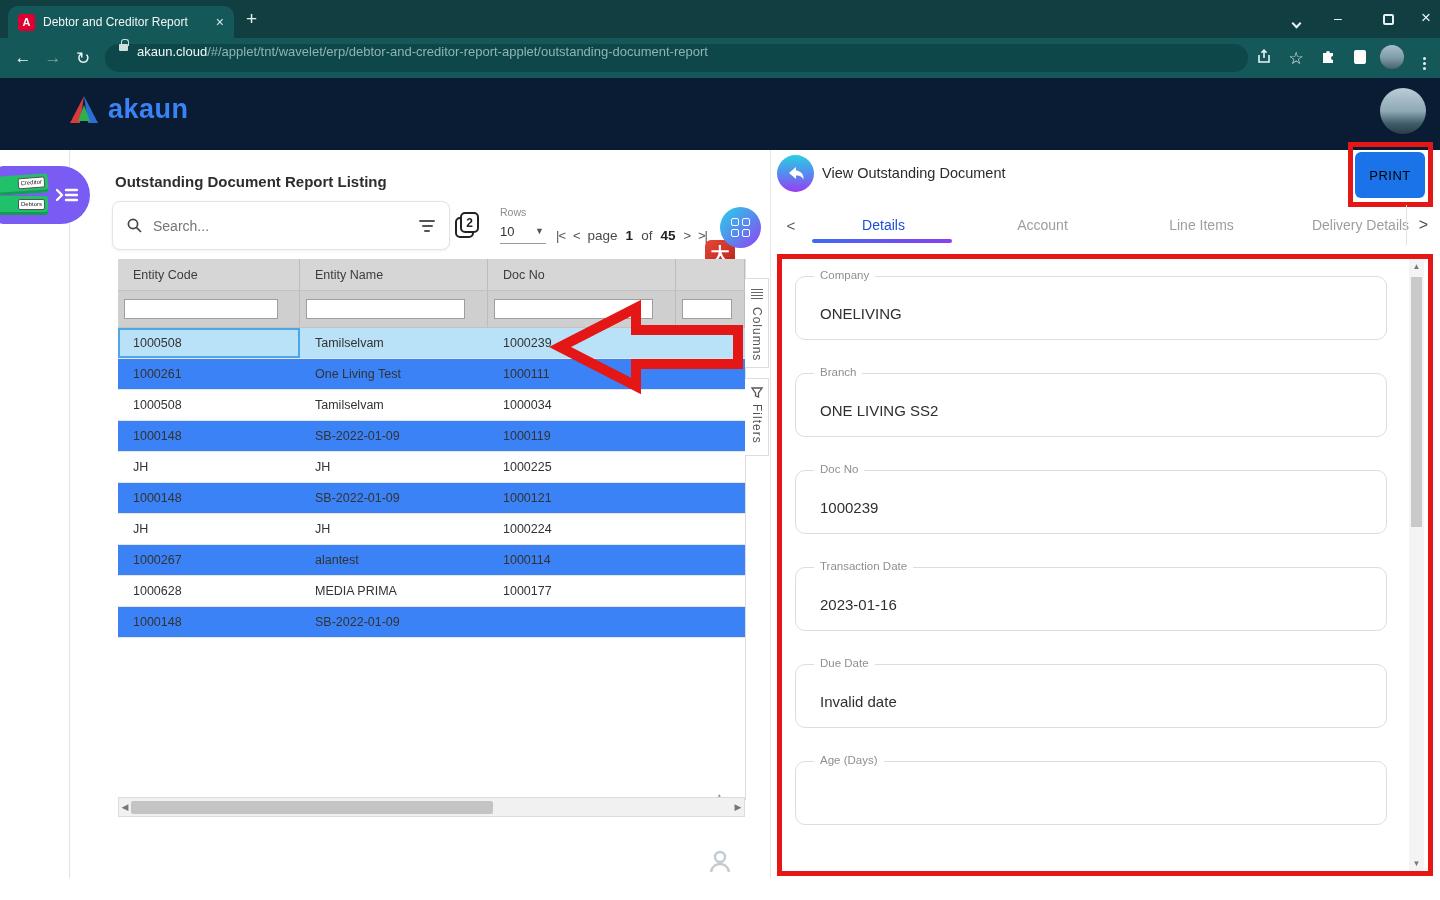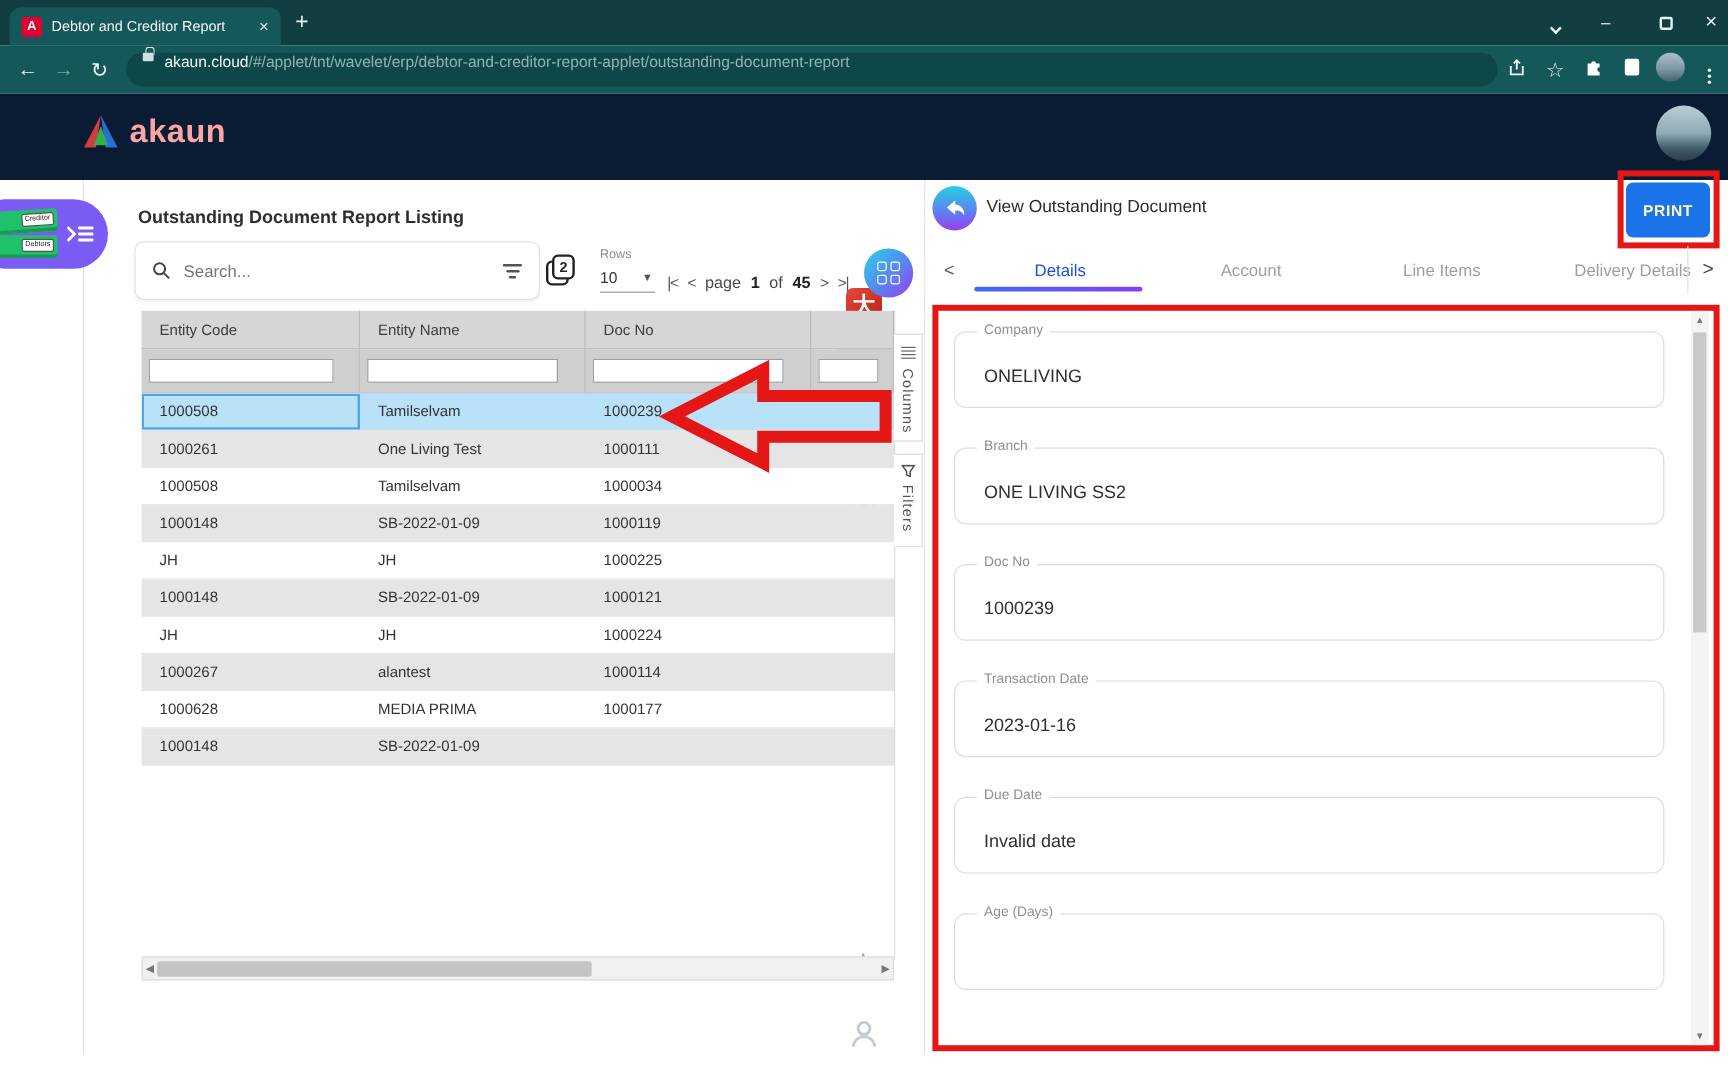--- a/index.html
+++ b/index.html
@@ -28,21 +28,21 @@
   .tb-right{position:absolute;right:0;top:0;height:40px;display:flex;align-items:center;gap:0;}
   .tb-ic{width:32px;text-align:center;color:#e8f2f2;font-size:15px;}
   .kebab{display:inline-flex;flex-direction:column;gap:2px;align-items:center;}
   .kebab i{width:3px;height:3px;background:#e8f2f2;border-radius:50%;}
   .side-sq{width:12px;height:14px;border:2px solid #fff;border-radius:2px;display:inline-block;background:#fff;}
   .avatar-sm{width:24px;height:24px;border-radius:50%;background:linear-gradient(180deg,#a8bfc9 0%,#7d9aa8 55%,#47616e 100%);display:inline-block;}
 
   
   .app-header{position:absolute;left:0;top:78px;width:1440px;height:72px;background:#0a1c33;}
   .logo{position:absolute;left:68px;top:16px;display:flex;align-items:center;}
-  .brand{color:#fca5a5;font-size:27px;font-weight:bold;letter-spacing:.5px;margin-left:8px;}
+  .brand{color:#3b82f6;font-size:27px;font-weight:bold;letter-spacing:.5px;margin-left:8px;}
   .avatar-lg{position:absolute;right:14px;top:10px;width:46px;height:46px;border-radius:50%;background:linear-gradient(180deg,#b9cdd6 0%,#8fa9b5 50%,#3f5a68 78%,#2a3f4a 100%);}
 
   
   .sidebar{position:absolute;left:0;top:150px;width:70px;height:750px;background:#fff;border-right:1px solid #e2e2e2;}
   .applet-pill{position:absolute;left:-6px;top:166px;width:96px;height:58px;background:#7a5cf5;border-radius:10px 30px 30px 10px;display:flex;align-items:center;}
   .books{position:relative;width:52px;height:44px;margin-left:4px;}
   .book{position:absolute;left:0;width:50px;height:19px;background:#21c06a;border-radius:3px;box-shadow:inset 0 -3px 0 #169b52;}
   .book .chip{position:absolute;right:3px;top:3px;background:#fff;border:1px solid #555;border-radius:2px;font-size:6px;color:#222;padding:0 2px;line-height:9px;}
   .menu-open-ic{margin-left:6px;}
   .sb-ic{position:absolute;left:50%;transform:translateX(-50%);text-align:center;}
@@ -69,42 +69,42 @@
 
   
   .table{position:absolute;left:118px;top:259px;width:627px;}
   .thead{display:flex;background:#d6d6d6;height:32px;align-items:flex-end;border-bottom:1px solid #c2c2c2;}
   .thead .tcell{color:#3c3c3c;font-size:12.5px;border-right:1px solid #bdbdbd;height:100%;display:flex;align-items:center;padding-left:15px;}
   .tfilter{display:flex;background:#cfcfcf;height:37px;align-items:center;border-bottom:1px solid #c2c2c2;}
   .tfilter .tcell{border-right:1px solid #bdbdbd;height:100%;display:flex;align-items:center;padding-left:6px;}
   .tfilter input{width:88%;height:20px;border:1px solid #9e9e9e;background:#fff;outline:none;}
   .c0{width:182px;}.c1{width:188px;}.c2{width:188px;}.c3{flex:1;}
   .trow{display:flex;height:31px;align-items:center;background:#fff;border-bottom:1px solid #e6e6e6;}
-  .trow.alt{background:#e5e5e5;}
+  .trow.alt{background:#3b82f6;}
   .trow.selected{background:#b9e1f8;}
   .trow .tcell{font-size:12.5px;color:#333;padding-left:15px;height:100%;display:flex;align-items:center;}
   .trow.selected .c0{box-shadow:inset 0 0 0 2px #4da6e8;}
   .hscroll{position:absolute;left:118px;top:797px;width:627px;height:20px;background:#f1f1f1;border:1px solid #dcdcdc;display:flex;align-items:center;}
   .hthumb{position:absolute;left:12px;top:3px;width:362px;height:13px;background:#c4c4c4;border-radius:2px;}
   .harrow{width:12px;text-align:center;color:#777;font-size:9px;}
   .harrow.right{position:absolute;right:0;}
 
   
   .side-strip{position:absolute;left:745px;top:259px;width:24px;height:541px;background:#fff;border-left:1px solid #ddd;}
   .vtab{position:absolute;left:0;width:24px;border:1px solid #ddd;border-left:none;background:#fff;display:flex;flex-direction:column;align-items:center;padding:8px 0;gap:6px;}
   .vtab span{writing-mode:vertical-rl;font-size:12px;color:#555;letter-spacing:1px;}
   .grip i{display:block;width:12px;height:1.5px;background:#666;margin:1.5px 0;}
 
   
   .vdivider{position:absolute;left:770px;top:150px;width:1px;height:750px;background:#e6e6e6;}
 
   
   .back-btn{position:absolute;left:777px;top:155px;width:37px;height:37px;border-radius:50%;background:linear-gradient(180deg,#29cfe2 0%,#5a85f0 55%,#9a3df0 100%);display:flex;align-items:center;justify-content:center;}
   .detail-title{position:absolute;left:822px;top:165px;font-size:14.5px;color:#2b2b2b;}
-  .print-btn{position:absolute;left:1355px;top:152px;width:70px;height:46px;background:#1a73e8;color:#fef9c3;font-size:13px;font-weight:bold;border:none;border-radius:6px;letter-spacing:.5px;}
+  .print-btn{position:absolute;left:1355px;top:152px;width:70px;height:46px;background:#1a73e8;color:#000000;font-size:13px;font-weight:normal;border:none;border-radius:6px;letter-spacing:.5px;}
   .tabs-row{position:absolute;left:778px;top:205px;width:662px;height:40px;display:flex;align-items:center;}
   .tab-chev{color:#555;font-size:15px;width:26px;text-align:center;}
   .dtab{font-size:14px;color:#9e9e9e;text-align:center;flex:1;}
   .dtab.active{color:#1d4ed8;}
   .tab-underline{position:absolute;left:34px;top:34px;width:140px;height:4px;background:linear-gradient(90deg,#3d6bf0,#8a3ff0);border-radius:2px;}
   .tab-next{position:absolute;right:0;top:0;height:40px;width:34px;border-left:1px solid #e2e2e2;display:flex;align-items:center;justify-content:center;color:#444;font-size:16px;}
 
   
   .form-wrap{position:absolute;left:777px;top:254px;width:656px;height:622px;border:5px solid #e51616;background:#fff;overflow:hidden;}
   .field{position:relative;margin:0 0 33px 0;width:592px;height:64px;border:1px solid #ddd;border-radius:10px;}

